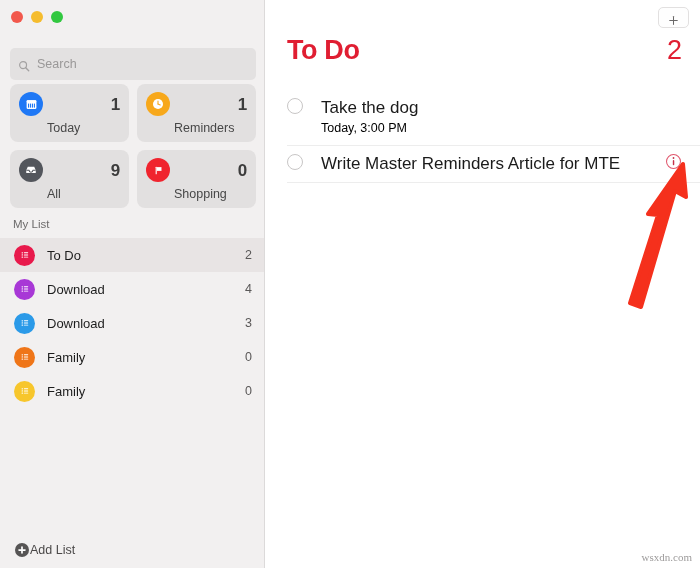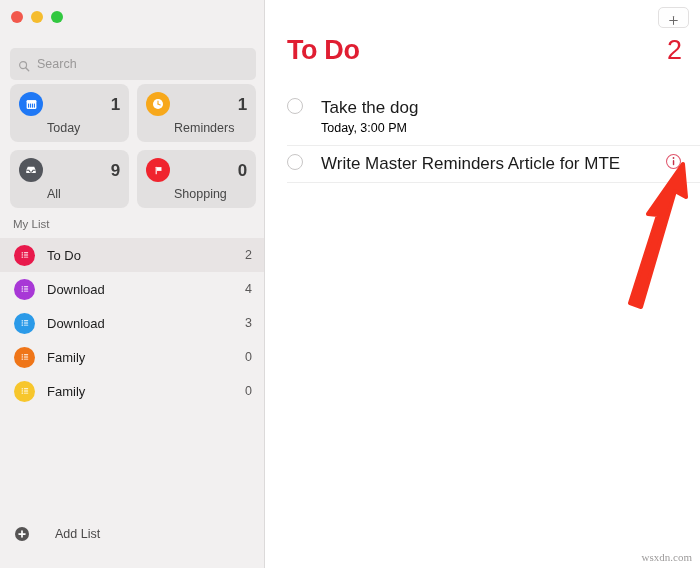--- a/index.html
+++ b/index.html
@@ -173,24 +173,24 @@
     flex: 1 1 auto;
   }
   .list-count {
     font-size: 12.5px;
     color: #5a5858;
   }
 
   .add-list {
     position: absolute;
     left: 14px;
-    bottom: 26px;
-    display: flex;
-    align-items: center;
-    gap: 25px;
+    bottom: 10px;
+    display: flex;
+    align-items: center;
+    gap: 0;
   }
   .add-list-icon {
     width: 16px;
     height: 16px;
     flex: 0 0 16px;
   }
   .add-list-label {
     font-size: 12.5px;
     color: #4a4848;
   }

